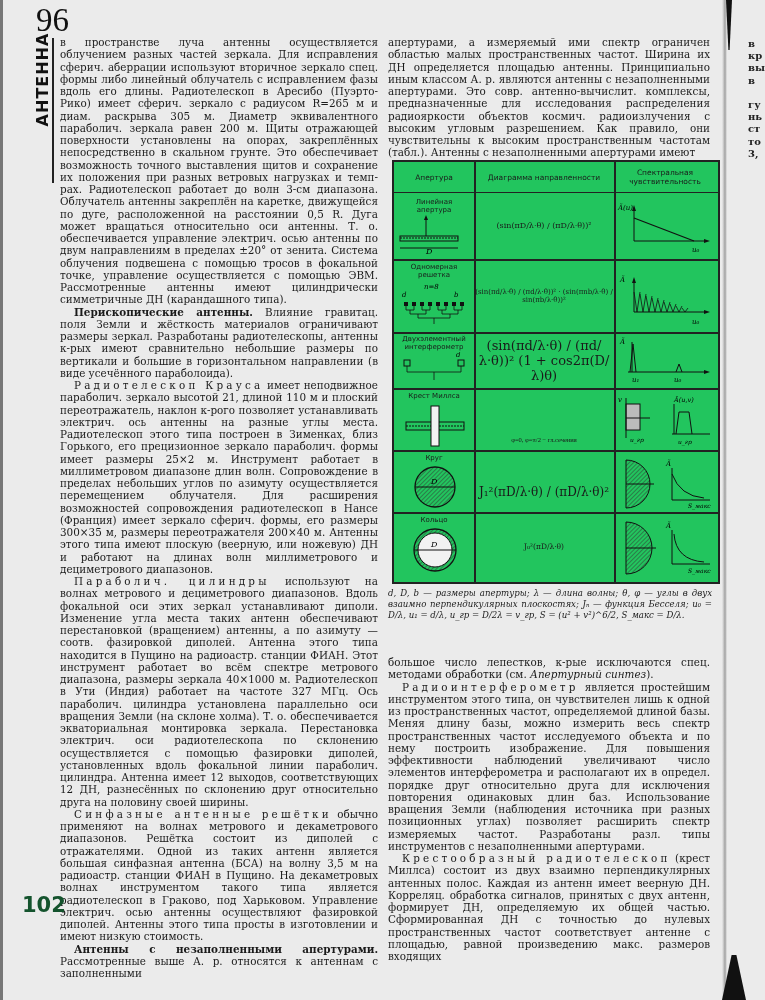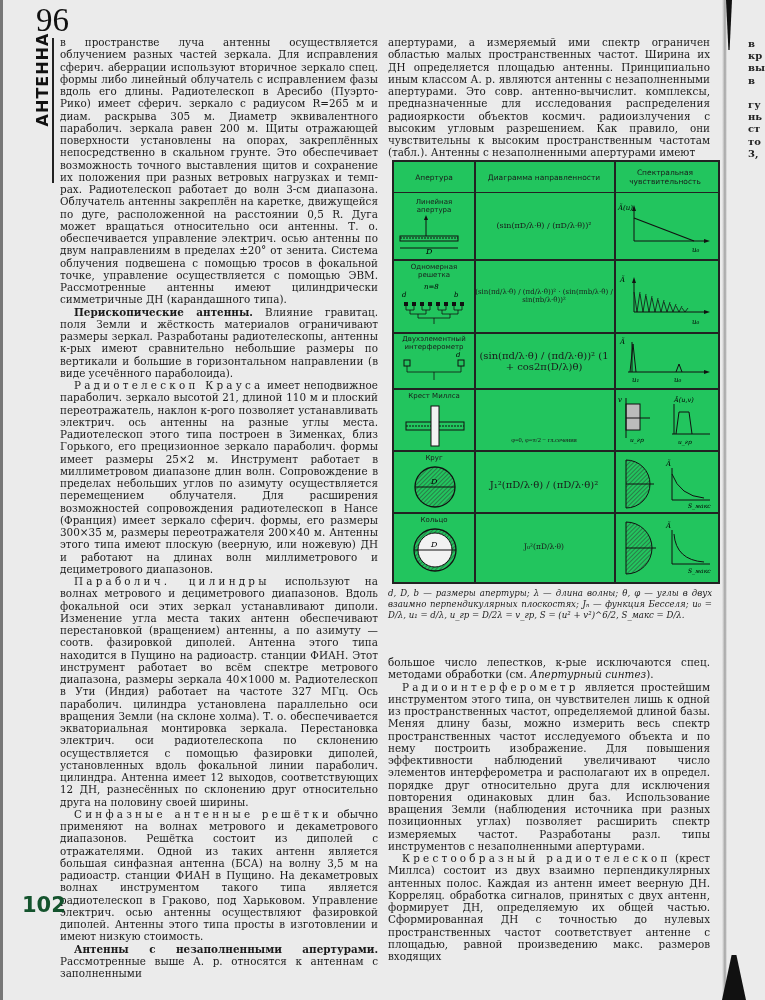--- a/index.html
+++ b/index.html
@@ -121,21 +121,21 @@
     <text x="76" y="60" font-size="7" font-style="italic">u₀</text>
   </svg>
 
   <div class="cell-label" style="left:4px;top:173px;width:72px">Двухэлементный интерферометр</div>
   <svg style="left:4px;top:190px" width="74" height="34">
     <rect x="6" y="8" width="6" height="6" fill="none" stroke="#111"></rect>
       <rect x="60" y="8" width="6" height="6" fill="none" stroke="#111"></rect>
     <path d="M9 14v6h54v-6 M36 20v8" fill="none" stroke="#111" stroke-width=".8"></path>
     <text x="58" y="5" font-size="7" font-style="italic">d</text>
   </svg>
-  <div class="formula" style="left:80px;top:171px;width:140px;height:55px;font-size:10px">(sin(πd/λ·θ) / (πd/λ·θ))² (1 + cos2π(D/λ)θ)</div>
+  <div class="formula" style="left:80px;top:171px;width:140px;height:55px;font-size:13px">(sin(πd/λ·θ) / (πd/λ·θ))² (1 + cos2π(D/λ)θ)</div>
   <svg style="left:222px;top:172px" width="98" height="52">
     <line x1="12" y1="38" x2="90" y2="38" stroke="#111"></line>
       <polygon points="94,38 88,36 88,40" fill="#111"></polygon>
     <line x1="16" y1="38" x2="16" y2="8" stroke="#111"></line>
     <path d="M14 38l3-28 3 28" fill="none" stroke="#111"></path>
     <path d="M60 38l3-8 3 8" fill="none" stroke="#111"></path>
     <text x="4" y="10" font-size="7" font-style="italic">Ã</text>
     <text x="16" y="48" font-size="7" font-style="italic">u₁</text>
     <text x="58" y="48" font-size="7" font-style="italic">u₀</text>
   </svg>
@@ -164,21 +164,21 @@
   <svg style="left:4px;top:302px" width="74" height="46">
     <defs>
         <pattern id="hatch" width="3" height="3" patternUnits="userSpaceOnUse" patternTransform="rotate(45)">
           <line x1="0" y1="0" x2="0" y2="3" stroke="#333" stroke-width="1"></line>
         </pattern>
       </defs>
     <circle cx="37" cy="23" r="20" fill="url(#hatch)" stroke="#111" stroke-width="1.3"></circle>
     <line x1="17" y1="23" x2="57" y2="23" stroke="#111"></line>
     <text x="33" y="20" font-size="8" font-style="italic">D</text>
   </svg>
-  <div class="formula" style="left:80px;top:292px;width:140px;height:60px;font-size:10px">J₁²(πD/λ·θ) / (πD/λ·θ)²</div>
+  <div class="formula" style="left:80px;top:300px;width:140px;height:60px;font-size:12px">J₁²(πD/λ·θ) / (πD/λ·θ)²</div>
   <svg style="left:222px;top:292px" width="98" height="56">
     <path d="M10 6a24 24 0 0 1 0 48z" fill="url(#hatch)" stroke="#111"></path>
     <line x1="10" y1="30" x2="38" y2="30" stroke="#111"></line>
     <line x1="56" y1="46" x2="94" y2="46" stroke="#111"></line>
     <line x1="56" y1="46" x2="56" y2="14" stroke="#111"></line>
     <path d="M56 20 Q64 42 88 44" fill="none" stroke="#111"></path>
     <text x="50" y="12" font-size="7" font-style="italic">Ã</text>
     <text x="72" y="54" font-size="6" font-style="italic">S_макс</text>
   </svg>
 

